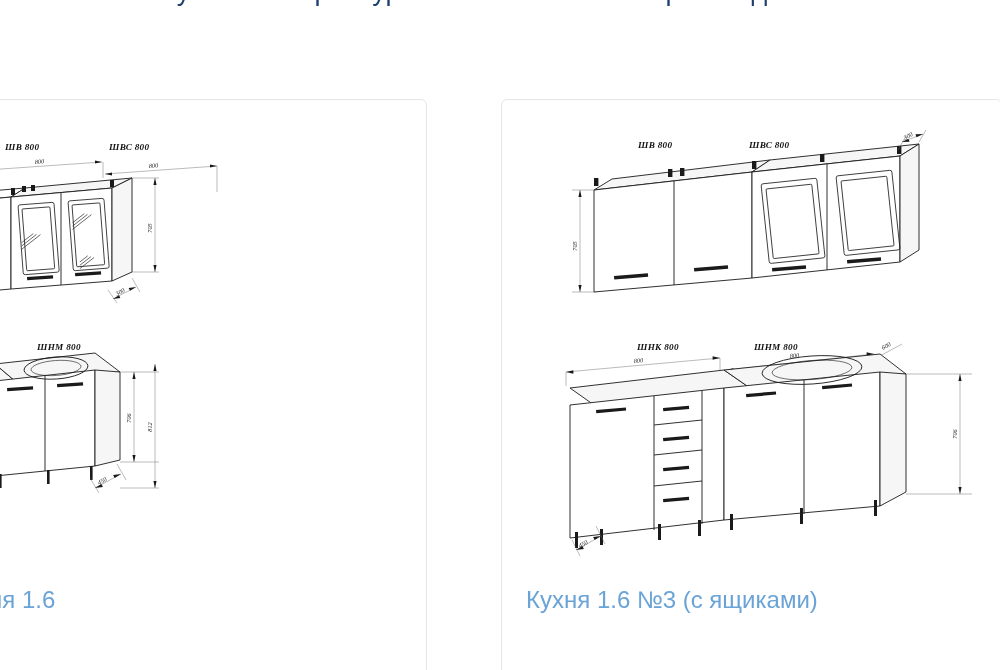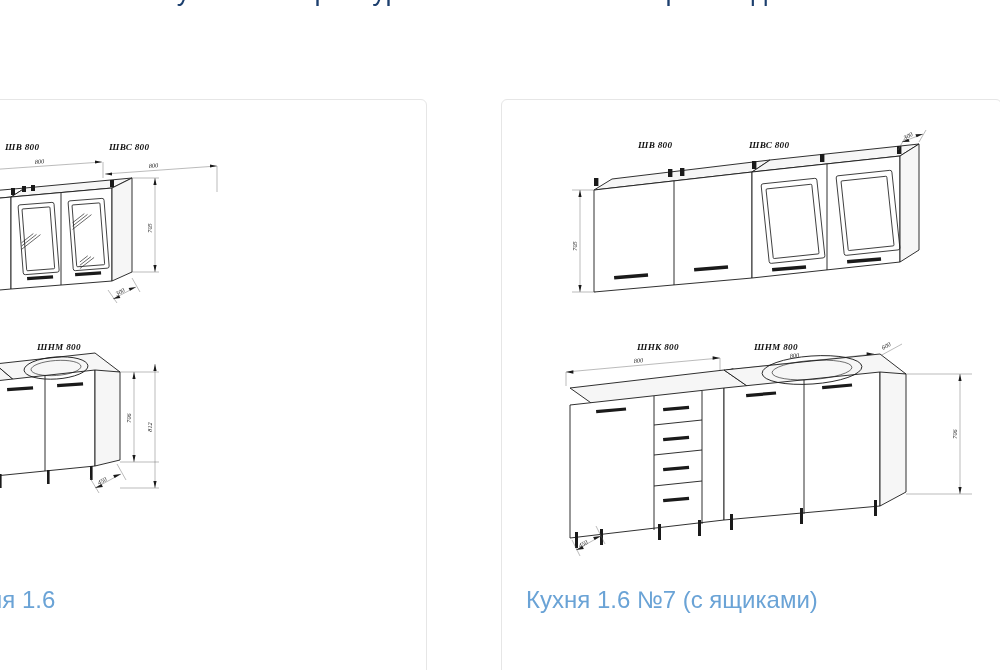--- a/index.html
+++ b/index.html
@@ -385,17 +385,17 @@
               <line class="ln-d" x1="94" y1="426" x2="103" y2="444"></line>
               <line class="ln-d" x1="74" y1="450" x2="99" y2="436"></line>
               <path class="hdl" d="M74,450 l6.4,-4 l1.5,3 z"></path>
               <path class="hdl" d="M99,436 l-6.4,4 l-1.5,-3 z"></path>
               <text class="tdim" x="78" y="448" transform="rotate(-28 78 448)">450</text>
             </g>
           </g>
         </svg>
       </div>
 
-      <div class="card-caption">Кухня 1.6 №7 (с ящиками)</div>
+      <div class="card-caption">Кухня 1.6 №3 (с ящиками)</div>
     </div>
 
   </div>
 </div>
 
 </body></html>

